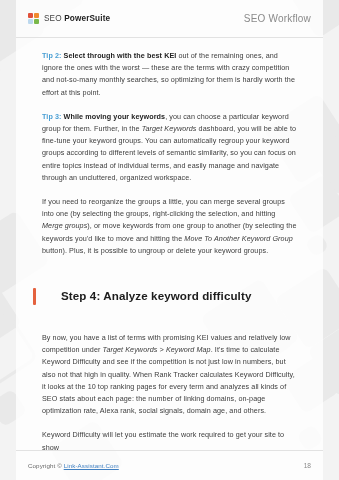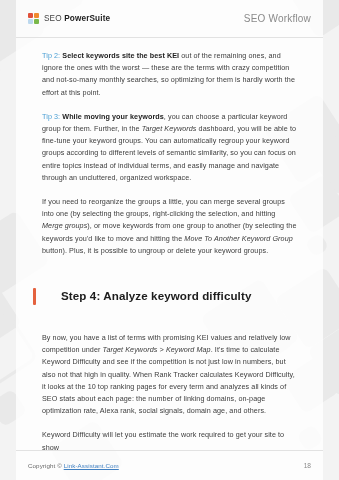--- a/index.html
+++ b/index.html
@@ -115,21 +115,21 @@
     margin: 0 0 12px 0;
     font-size: 7.2px;
     line-height: 12.2px;
     color: #3c3c3c;
     text-align: left;
     letter-spacing: 0.08px;
   }
 
   .tip-label {
     color: #4a9fd4;
-    font-weight: normal;
+    font-weight: bold;
   }
   .strong { font-weight: bold; color: #222; }
   .ital { font-style: italic; }
 
   
   .heading-wrap {
     display: flex;
     align-items: center;
     gap: 9px;
     margin: 16px 0 13px -9px;
@@ -219,21 +219,21 @@
           <i class="c4"></i>
       </span>
       <span class="brand-text"><span>SEO </span><b>PowerSuite</b></span>
     </div>
     <div class="header-right">SEO Workflow</div>
   </div>
 
   <div class="content">
 
 
-    <p class="para"><span class="tip-label">Tip 2:</span><span class="strong"> Select keywords site the best KEI</span><span> out of the remaining ones, and ignore the ones with the worst — these are the terms with crazy competition and not-so-many monthly searches, so optimizing for them is hardly worth the effort at this point.</span></p>
+    <p class="para"><span class="tip-label">Tip 2:</span><span class="strong"> Select through with the best KEI</span><span> out of the remaining ones, and ignore the ones with the worst — these are the terms with crazy competition and not-so-many monthly searches, so optimizing for them is hardly worth the effort at this point.</span></p>
 
     <p class="para"><span class="tip-label">Tip 3:</span><span class="strong"> While moving your keywords</span><span>, you can choose a particular keyword group for them. Further, in the </span><span class="ital">Target Keywords</span><span> dashboard, you will be able to fine-tune your keyword groups. You can automatically regroup your keyword groups according to different levels of semantic similarity, so you can focus on entire topics instead of individual terms, and easily manage and navigate through an uncluttered, organized workspace.</span></p>
 
     <p class="para"><span>If you need to reorganize the groups a little, you can merge several groups into one (by selecting the groups, right-clicking the selection, and hitting </span><span class="ital">Merge groups</span><span>), or move keywords from one group to another (by selecting the keywords you'd like to move and hitting the </span><span class="ital">Move To Another Keyword Group</span><span> button). Plus, it is possible to ungroup or delete your keyword groups.</span></p>
 
 
     <div class="heading-wrap">
       <span class="heading-bar"></span>
       <h2 class="heading">Step 4: Analyze keyword difficulty</h2>
     </div>

